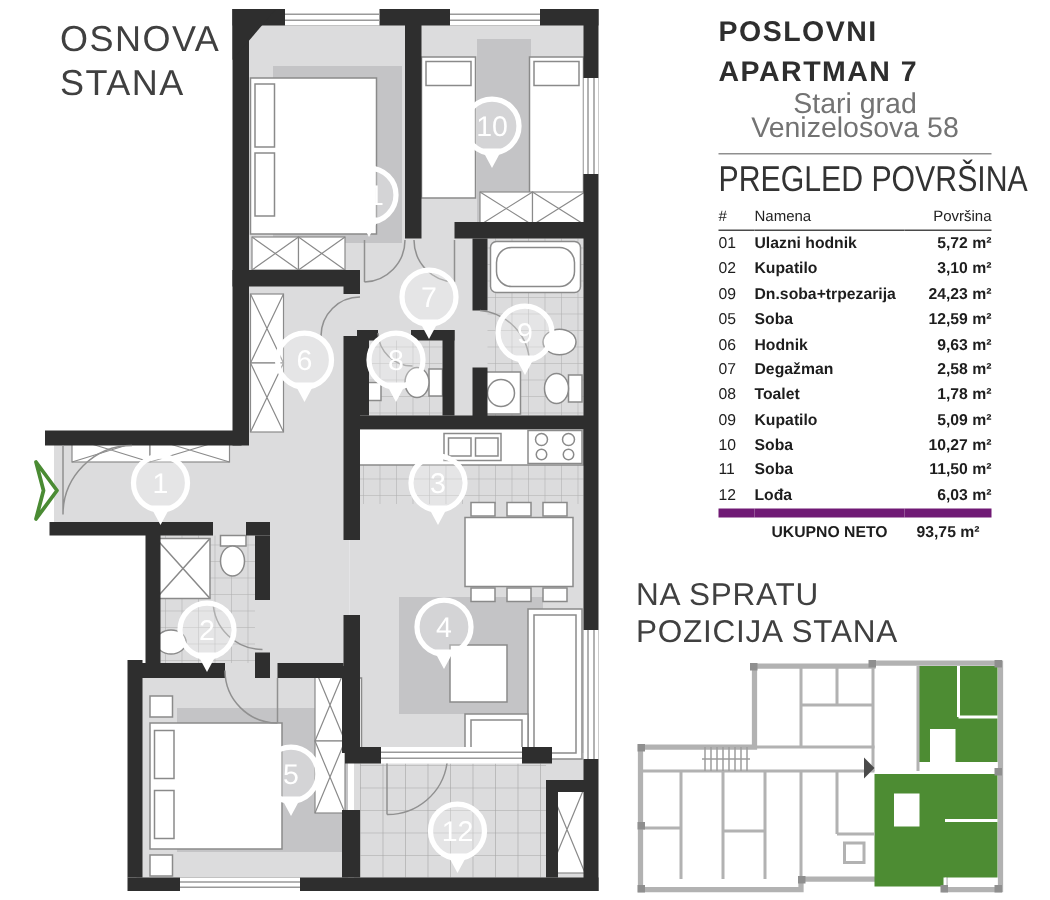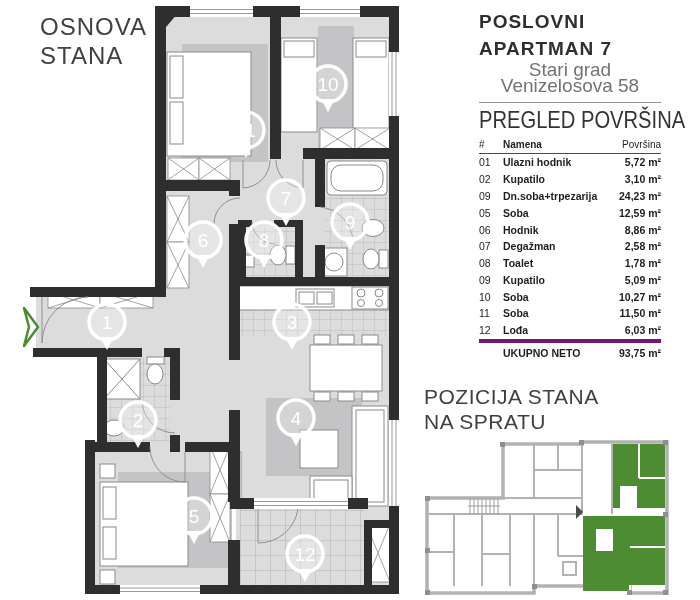--- a/index.html
+++ b/index.html
@@ -20,21 +20,21 @@
                  transform:scaleX(0.84);transform-origin:left center;letter-spacing:0;}
   table.areas{width:100%;border-collapse:collapse;margin-top:5px;}
   table.areas th{font-weight:normal;font-size:10px;color:#222;text-align:left;
                  border-bottom:1px solid #4a4a4a;padding:0 0 3px 0;}
   table.areas th.c-area{text-align:right;margin-top:36px;}
   table.areas td{font-size:10.5px;padding:2.4px 0;color:#1d1d1d;}
   td.c-num{width:24px;font-weight:normal;color:#333;}
   td.c-name,th.c-name{font-weight:bold;}
   td.c-name{font-weight:bold;}
   td.c-area{text-align:right;font-weight:bold;width:58px;white-space:nowrap;}
-  table.areas tfoot td{border-top:4px solid #701a75;font-weight:bold;padding-top:4px;}
+  table.areas tfoot td{border-top:6px solid #701a75;font-weight:bold;padding-top:4px;text-align:center;}
   .total-green{color:#3b7d2a;}
   
   .pos-title{left:424px;top:384px;font-size:21px;line-height:25px;color:#404040;letter-spacing:0.5px;}
   .minimap{left:424px;top:436px;width:272px;height:162px;}
 </style>
 </head>
 <body>
 
 <svg class="abs plan-svg" viewBox="0 0 430 600">
   <defs>
@@ -298,21 +298,21 @@
   <div class="info-t">APARTMAN 7</div>
   <div class="info-s">Stari grad</div>
   <div class="info-s">Venizelosova 58</div>
   <hr class="rule1">
   <div class="areas-heading">PREGLED POVRŠINA</div>
 
   <table class="areas">
     <thead>
       <tr>
         <th class="c-num">#</th>
-        <th class="c-name" style="font-weight:bold">Namena</th>
+        <th class="c-name" style="font-weight:normal">Namena</th>
         <th class="c-area">Površina</th>
       </tr>
     </thead>
     <tbody>
   <tr>
     <td class="c-num">01</td>
     <td class="c-name">Ulazni hodnik</td>
     <td class="c-area">5,72 m²</td>
   </tr>
 
@@ -331,21 +331,21 @@
 
   <tr>
     <td class="c-num">05</td>
     <td class="c-name">Soba</td>
     <td class="c-area">12,59 m²</td>
   </tr>
 
   <tr>
     <td class="c-num">06</td>
     <td class="c-name">Hodnik</td>
-    <td class="c-area">8,86 m²</td>
+    <td class="c-area">9,63 m²</td>
   </tr>
 
   <tr>
     <td class="c-num">07</td>
     <td class="c-name">Degažman</td>
     <td class="c-area">2,58 m²</td>
   </tr>
 
   <tr>
     <td class="c-num">08</td>
@@ -381,22 +381,22 @@
       <tr>
         <td></td>
         <td class="c-name total-green">UKUPNO NETO</td>
         <td class="c-area total-green">93,75 m²</td>
       </tr>
     </tfoot>
   </table>
 </div>
 
 <div class="abs pos-title">
+  <div>NA SPRATU</div>
   <div>POZICIJA STANA</div>
-  <div>NA SPRATU</div>
 </div>
 
 <svg class="abs minimap" viewBox="0 0 272 162">
   <path d="M3,62 H79 V8 H158 V6 H243 V157 H206 V150 H110 V157 H3 Z" fill="#ffffff" stroke="#b2b2b2" stroke-width="3.5"></path>
   <g fill="#4d8c33">
     <path d="M188,8 H241 V72 H188 Z"></path>
     <path d="M159,80 H241 V149 H206 V155 H159 Z"></path>
   </g>
   <g fill="#ffffff">
     <rect x="196" y="50" width="17" height="22"></rect>

